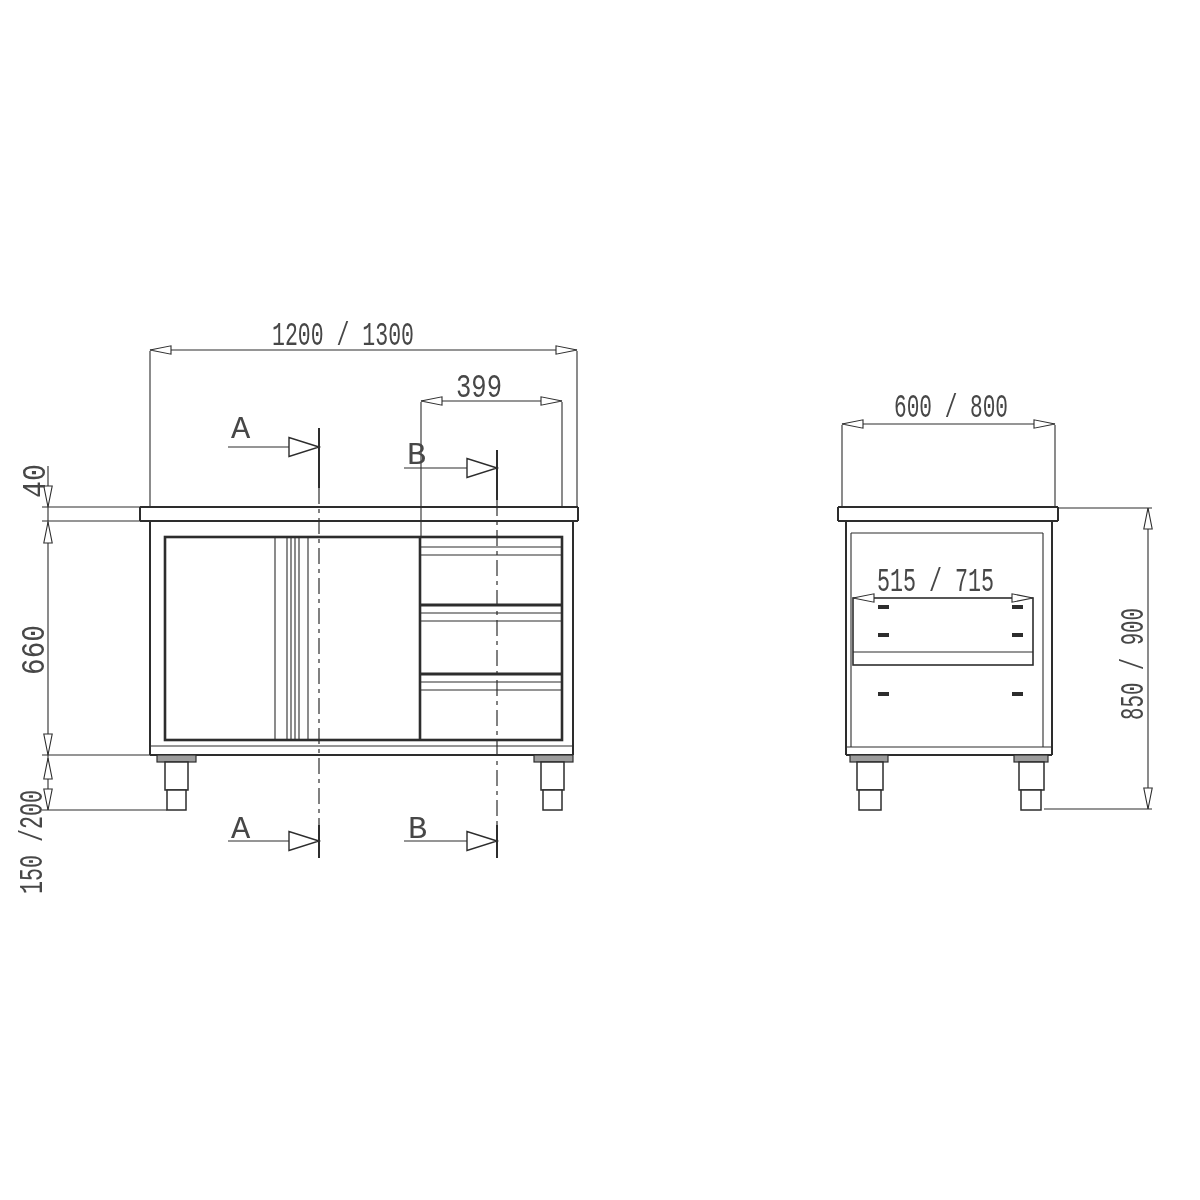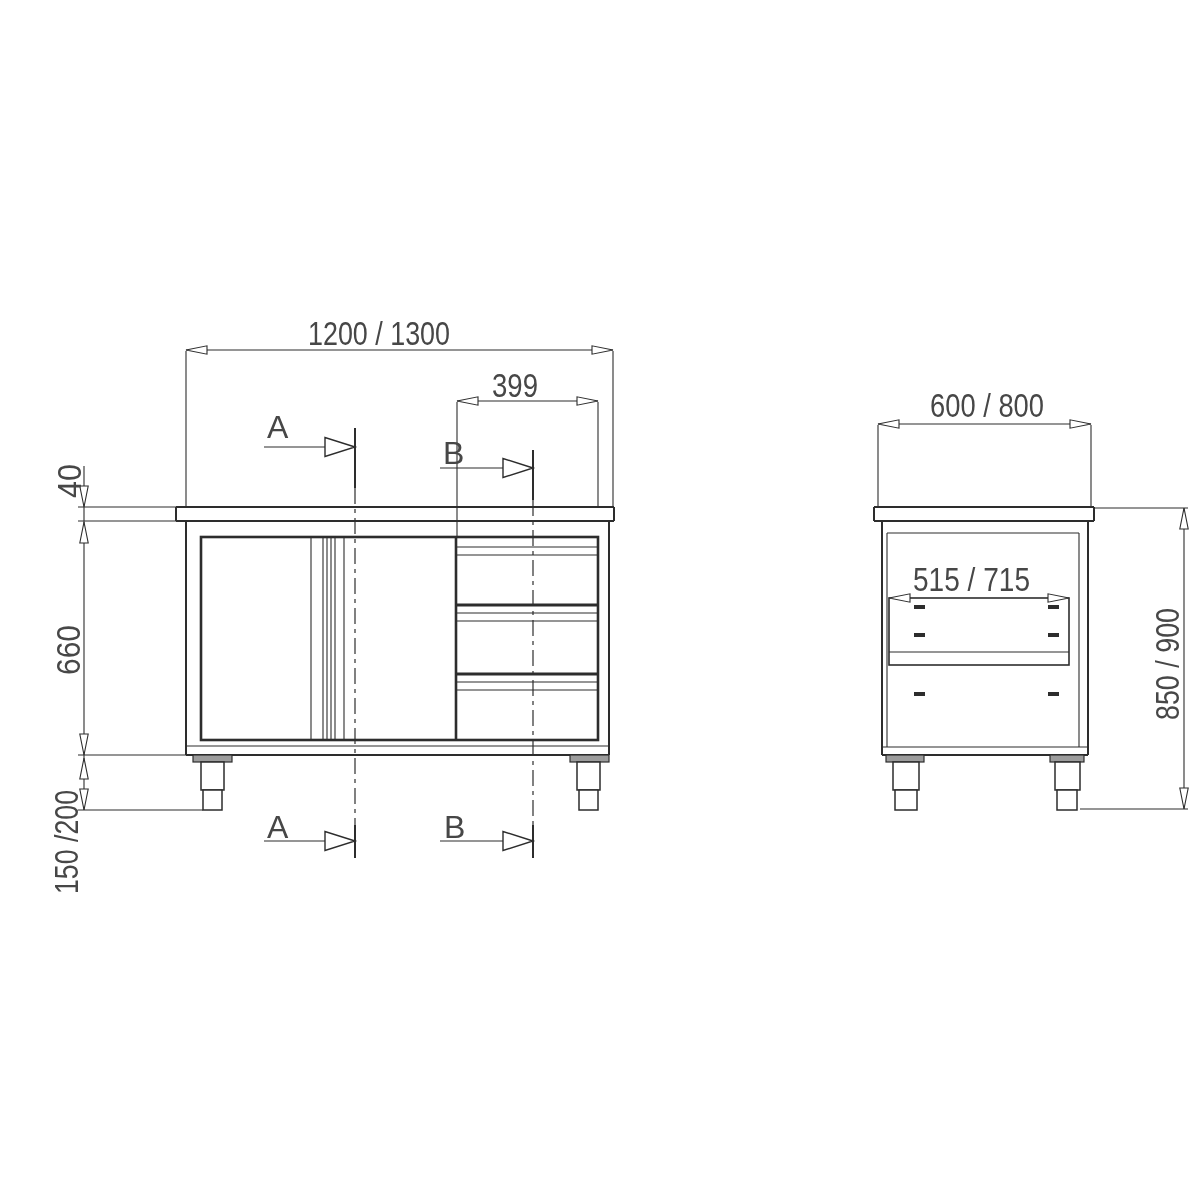--- a/index.html
+++ b/index.html
@@ -1,21 +1,20 @@
 <!DOCTYPE html>
 <html style="--line: #2d2d2d; --text: #474747; --leg-flange-fill: #9c9c9c; --background: #ffffff;"><head>
 <meta charset="utf-8">
 <style>
   html,body{margin:0;padding:0;background:#fff;}
   .canvas{
     position:relative;
     width:968px;height:1200px;
     background:var(--background,#fff);
-    font-family:Liberation Sans, sans-serif;
-    padding-left:36px;
+    font-family:Liberation Mono, monospace;
   }
   svg{display:block;width:1200px;height:1200px;}
   .ln-thin{stroke:var(--line,#2d2d2d);stroke-width:1.1;fill:none;}
   .ln-med{stroke:var(--line,#2d2d2d);stroke-width:2;fill:none;}
   .ln-bold{stroke:var(--line,#2d2d2d);stroke-width:2.6;fill:none;}
   .ln-sep{stroke:var(--line,#2d2d2d);stroke-width:3;fill:none;}
   .centerline{stroke:var(--line,#2d2d2d);stroke-width:1.2;fill:none;stroke-dasharray:16 5 4 5;}
   .arr{fill:#ffffff;stroke:var(--line,#2d2d2d);stroke-width:1.1;}
   .sarr{fill:#ffffff;stroke:var(--line,#2d2d2d);stroke-width:1.4;}
   .dim-text{font-size:34px;fill:var(--text,#474747);}

